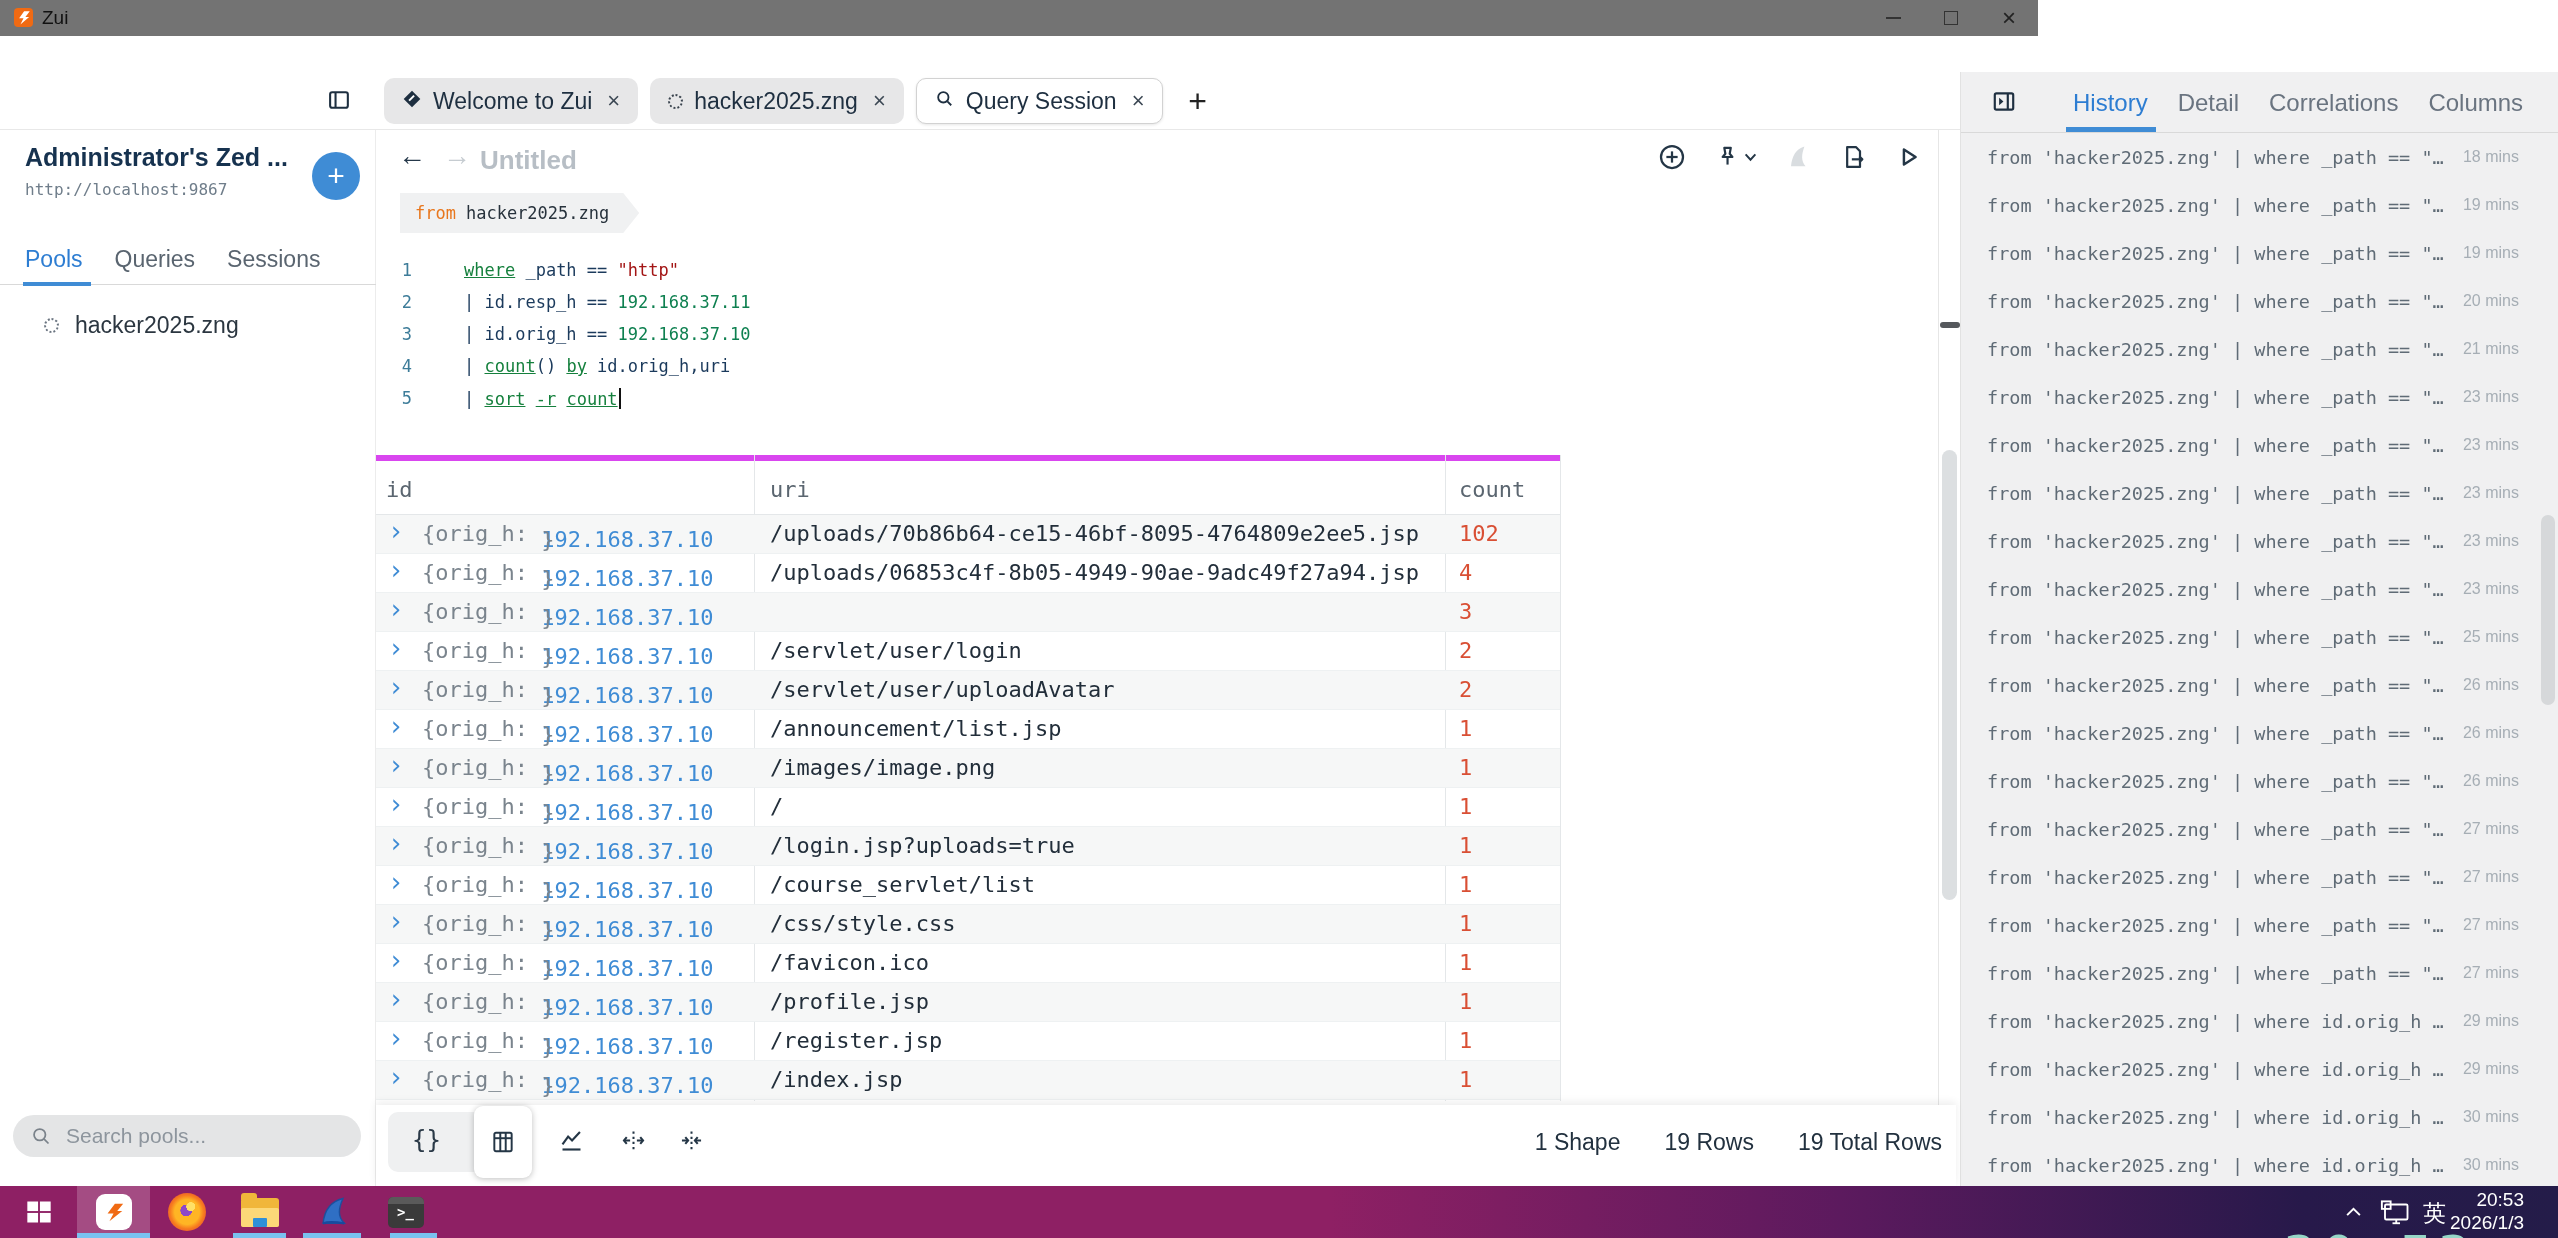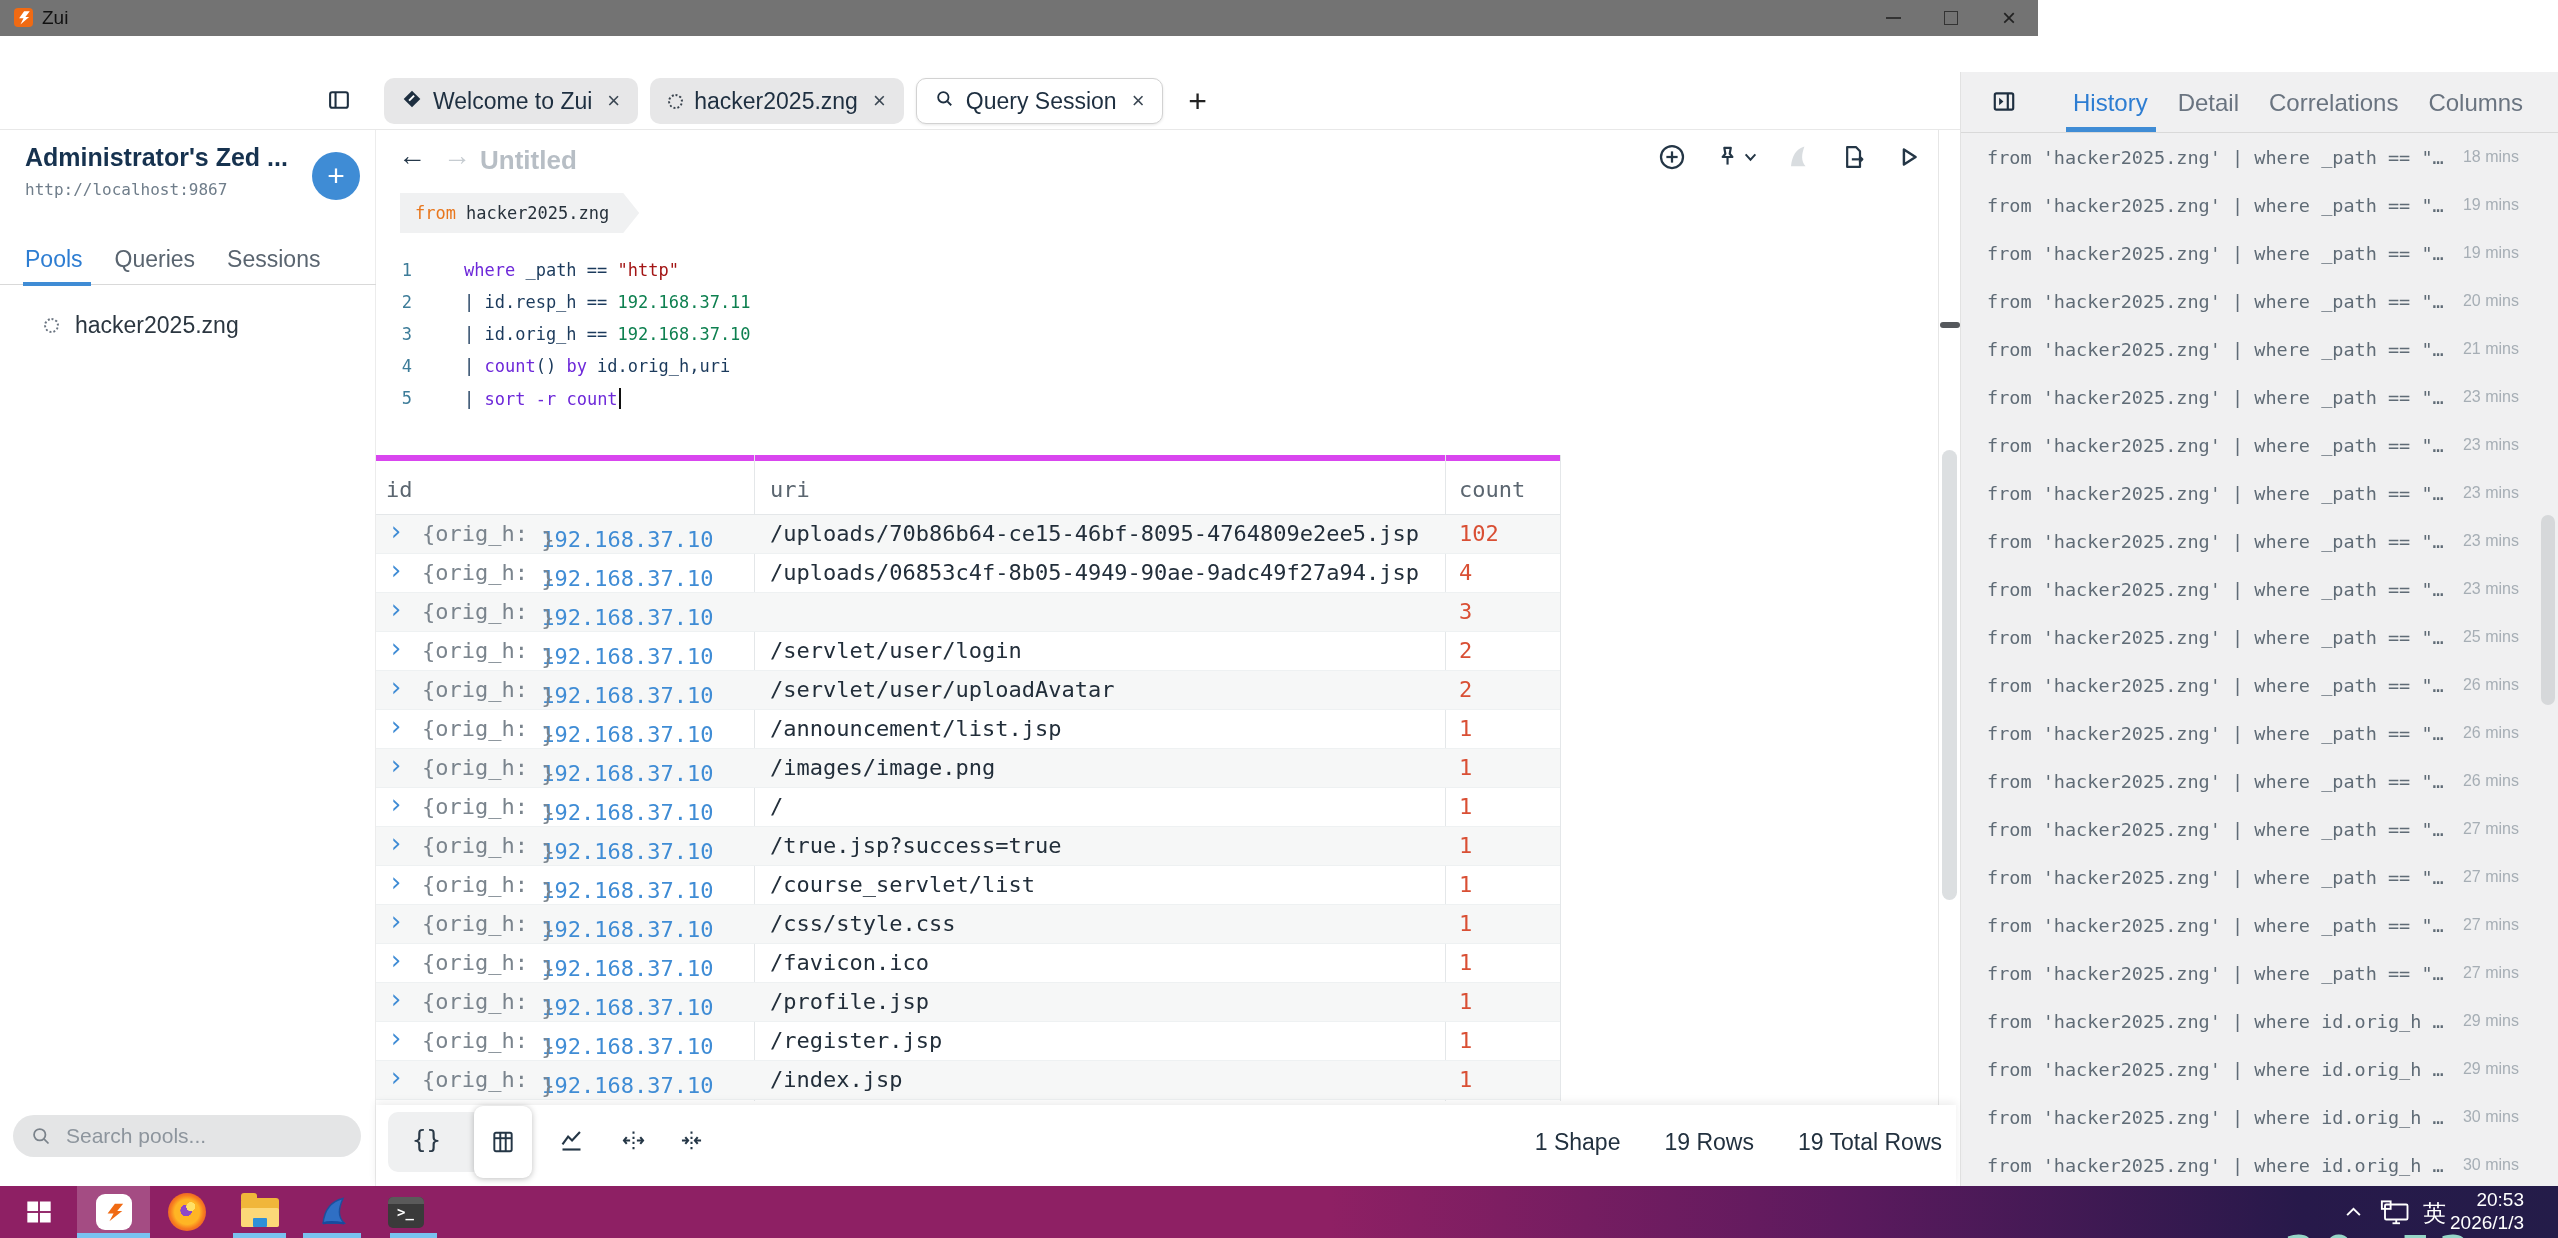--- a/index.html
+++ b/index.html
@@ -73,21 +73,21 @@
     display:flex; align-items:center; padding:0 30px 0 15px; font-size:17px;
     font-family:"DejaVu Sans Mono", monospace;
     clip-path:polygon(0 0, calc(100% - 16px) 0, 100% 50%, calc(100% - 16px) 100%, 0 100%); }
   .breadcrumb .kw { color:#e8771e; margin-right:10px; }
   .breadcrumb .pool { color:#27323c; }
 
   .code { position:absolute; left:0; top:124px; width:1000px; }
   .cline { position:relative; height:32px; font-family:"DejaVu Sans Mono", monospace; font-size:17px; }
   .cline .ln { position:absolute; left:20px; width:16px; text-align:right; color:#3d7c99; top:6px; }
   .cline .ct { position:absolute; left:88px; top:6px; white-space:pre; }
-  .tok-kw { color:#6d28d9; }
+  .tok-kw { color:#15803d;text-decoration:underline; }
   .tok-id { color:#1b3a5c; }
   .tok-str { color:#a31515; }
   .tok-num { color:#0e8050; }
   .cursor { display:inline-block; width:2px; height:21px; background:#111; vertical-align:-4px; margin-left:1px; }
 
   
   .thead { position:absolute; left:0; top:325px; width:1184px; height:60px;
     border-top:6px solid #d946ef; border-bottom:1px solid #e4e7e9;
     font-family:"DejaVu Sans Mono", monospace; font-size:22px; color:#5b6670; }
   .thead span { position:absolute; top:16px; }
@@ -376,21 +376,21 @@
         </div>
         <div class="trow">
           <span class="r-chev">›</span>
           <span class="r-open">{orig_h: <span class="ip">192.168.37.10</span><span class="br">}</span></span>
           <span class="r-uri">/</span>
           <span class="r-count">1</span>
         </div>
         <div class="trow odd">
           <span class="r-chev">›</span>
           <span class="r-open">{orig_h: <span class="ip">192.168.37.10</span><span class="br">}</span></span>
-          <span class="r-uri">/true.jsp?success=true</span>
+          <span class="r-uri">/login.jsp?uploads=true</span>
           <span class="r-count">1</span>
         </div>
         <div class="trow">
           <span class="r-chev">›</span>
           <span class="r-open">{orig_h: <span class="ip">192.168.37.10</span><span class="br">}</span></span>
           <span class="r-uri">/course_servlet/list</span>
           <span class="r-count">1</span>
         </div>
         <div class="trow odd">
           <span class="r-chev">›</span>

